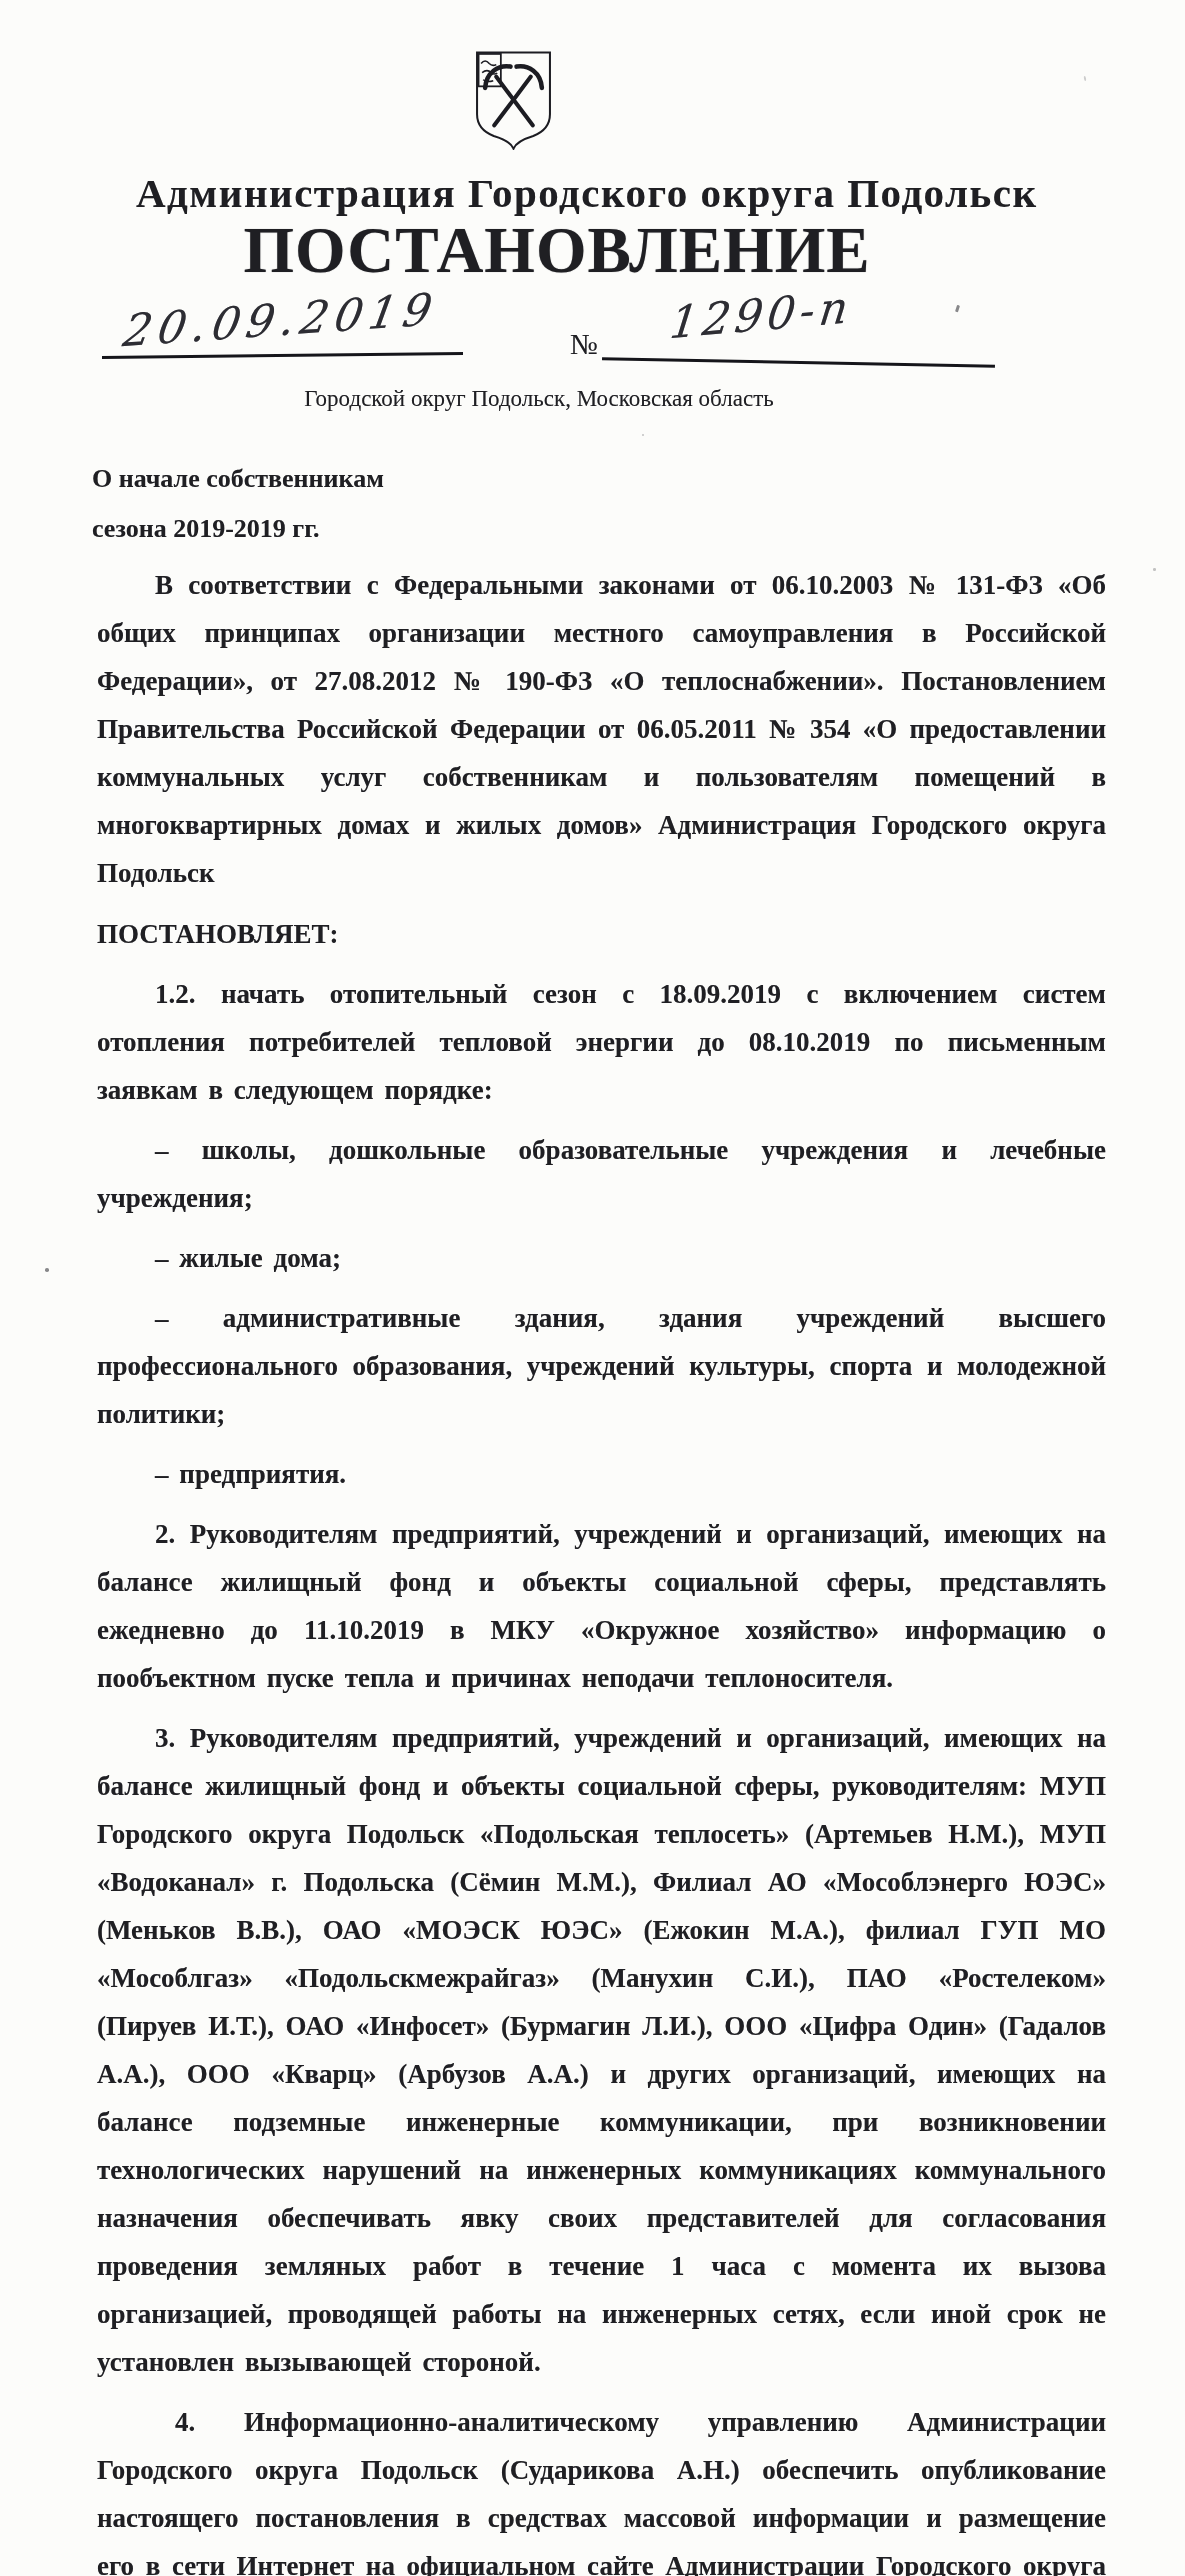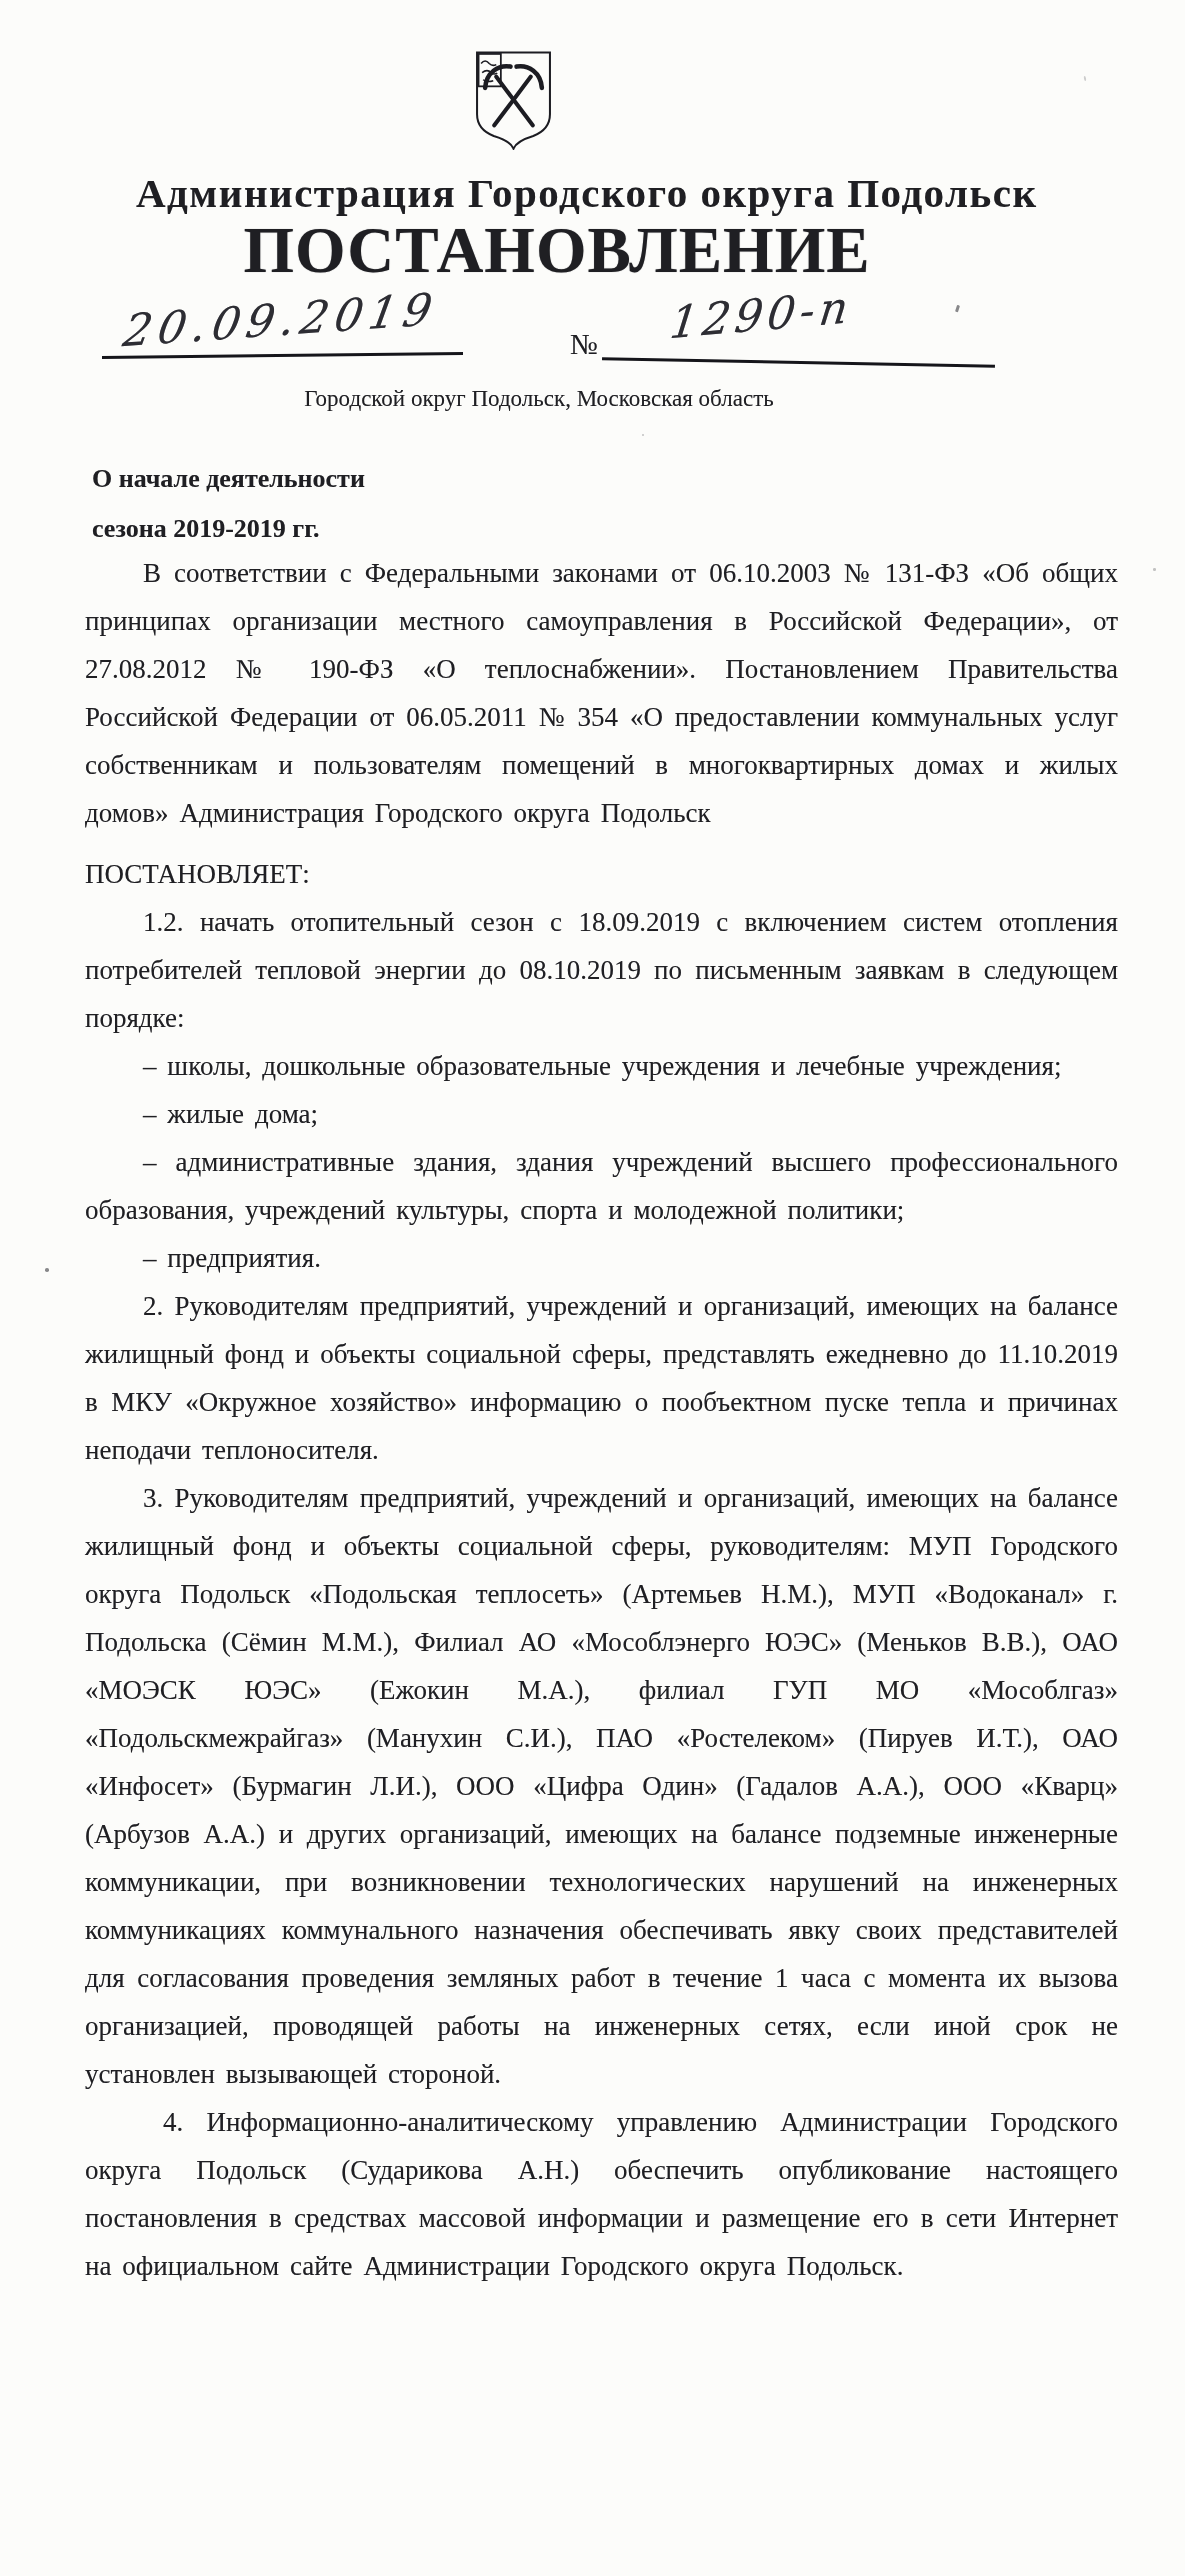--- a/index.html
+++ b/index.html
@@ -50,21 +50,21 @@
 
   
   .subject{position:absolute;top:454px;left:92px;font-weight:bold;font-size:26px;line-height:50px;}
 
   
   .body-flow{
     position:absolute;top:549px;left:85px;width:1033px;
     font-size:27px;line-height:48px;text-align:justify;
     word-spacing:4.1px;
   }
-  .body-flow p{margin:0;text-indent:58px;}
+  .body-flow p{margin:12px;text-indent:58px;font-weight:bold;}
   p.resolves{text-indent:0;margin-top:13.4px;}
   p.item-1{margin-top:26px;}
   p.item-4{text-indent:78px;}
 
   
   .speck{position:absolute;background:rgba(40,40,45,.55);border-radius:50%;}
 </style>
 </head>
 <body>
 
@@ -86,21 +86,21 @@
   <div class="doc-type">ПОСТАНОВЛЕНИЕ</div>
 
   <div class="date-hw hw">20.09.2019</div>
   <div class="line-left"></div>
   <div class="no-sign txt">№</div>
   <div class="num-hw hw">1290-п</div>
   <div class="line-right"></div>
   <div class="place-line txt">Городской округ Подольск, Московская область</div>
 
   <div class="subject">
-    <div class="txt">О начале деятельности</div>
+    <div class="txt">О начале собственникам</div>
     <div class="txt">сезона 2019-2019 гг.</div>
   </div>
 
   <div class="body-flow">
     <p class="txt">В соответствии с Федеральными законами от 06.10.2003 № 131-ФЗ «Об общих принципах организации местного самоуправления в Российской Федерации», от 27.08.2012 № 190-ФЗ «О теплоснабжении». Постановлением Правительства Российской Федерации от 06.05.2011 № 354 «О предоставлении коммунальных услуг собственникам и пользователям помещений в многоквартирных домах и жилых домов» Администрация Городского округа Подольск</p>
     <p class="resolves txt">ПОСТАНОВЛЯЕТ:</p>
     <p class="txt">1.2. начать отопительный сезон с 18.09.2019 с включением систем отопления потребителей тепловой энергии до 08.10.2019 по письменным заявкам в следующем порядке:</p>
     <p class="txt">– школы, дошкольные образовательные учреждения и лечебные учреждения;</p>
     <p class="txt">– жилые дома;</p>
     <p class="txt">– административные здания, здания учреждений высшего профессионального образования, учреждений культуры, спорта и молодежной политики;</p>

